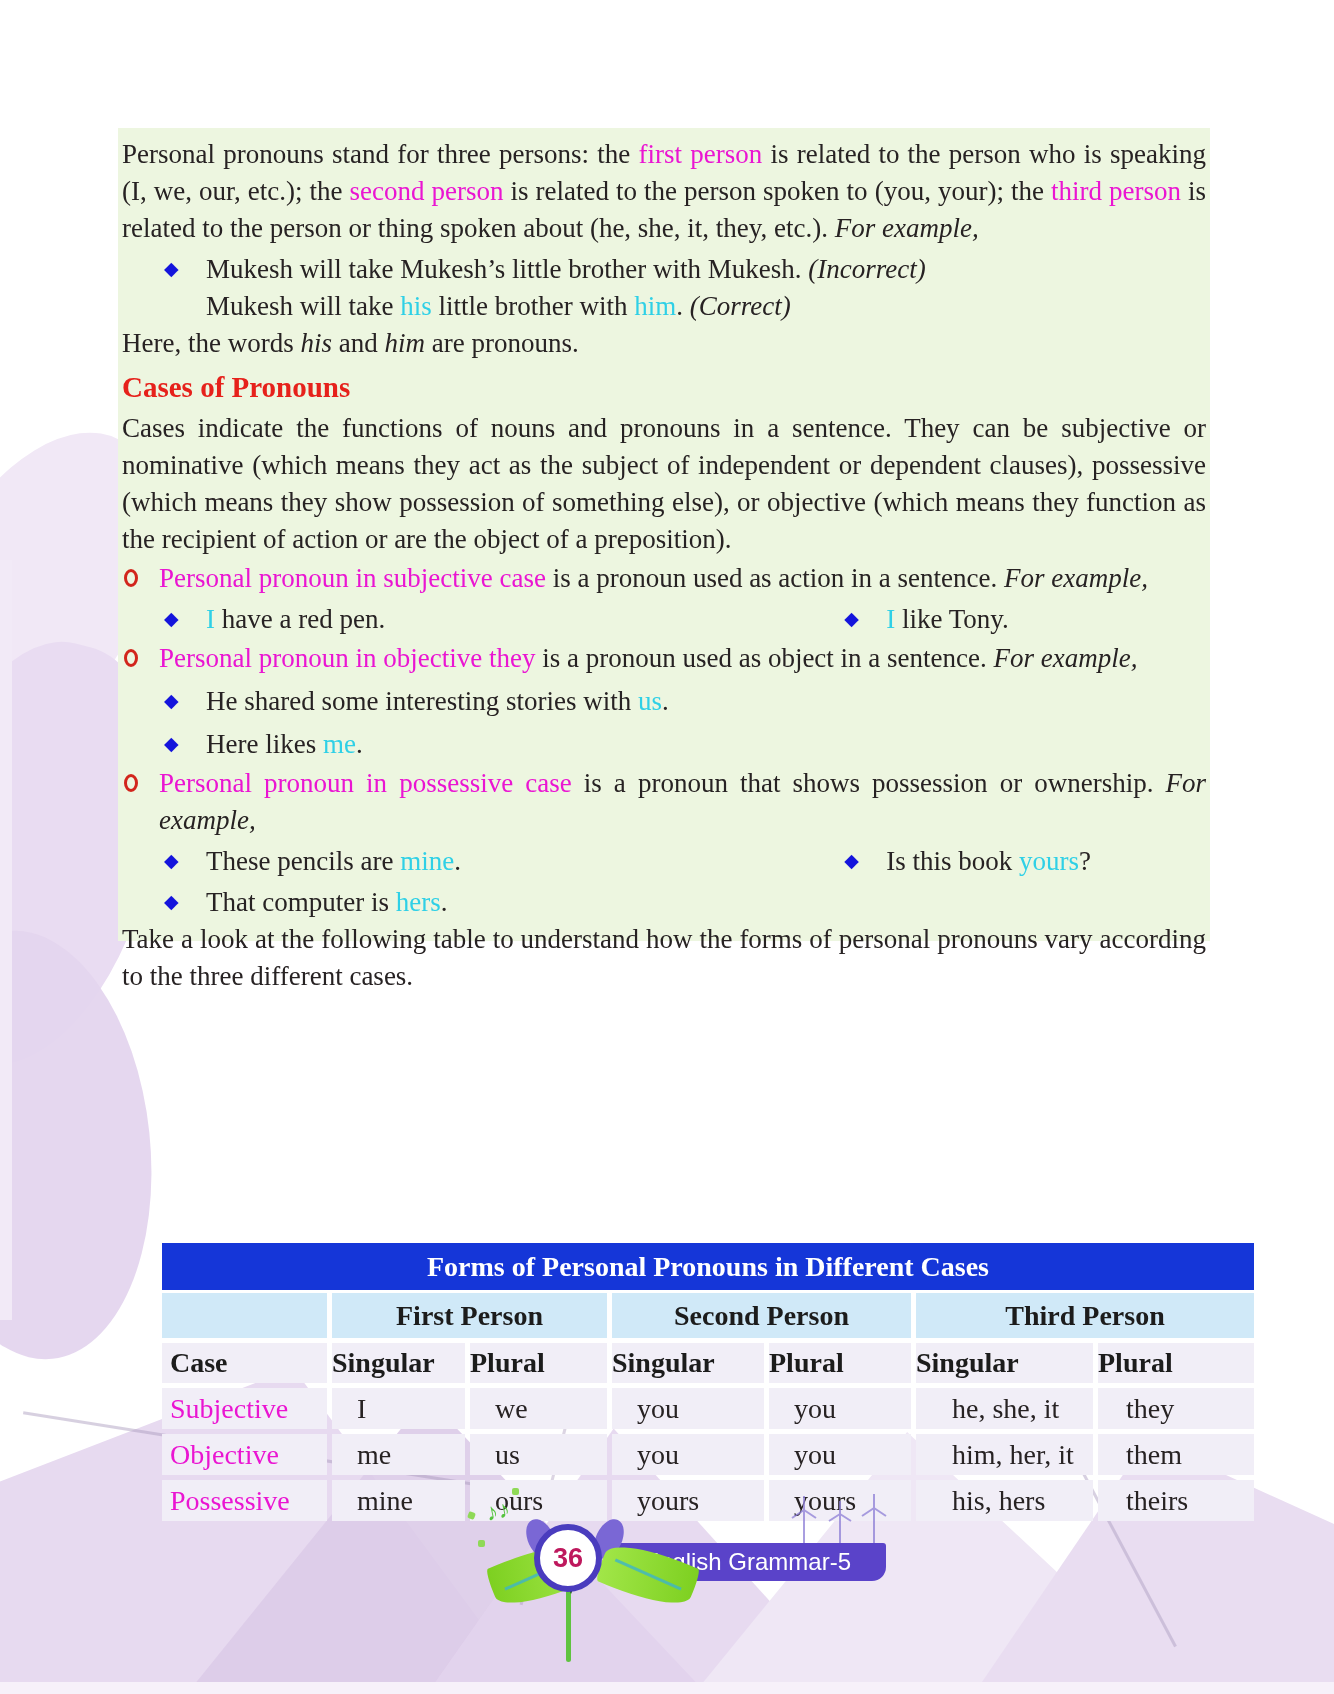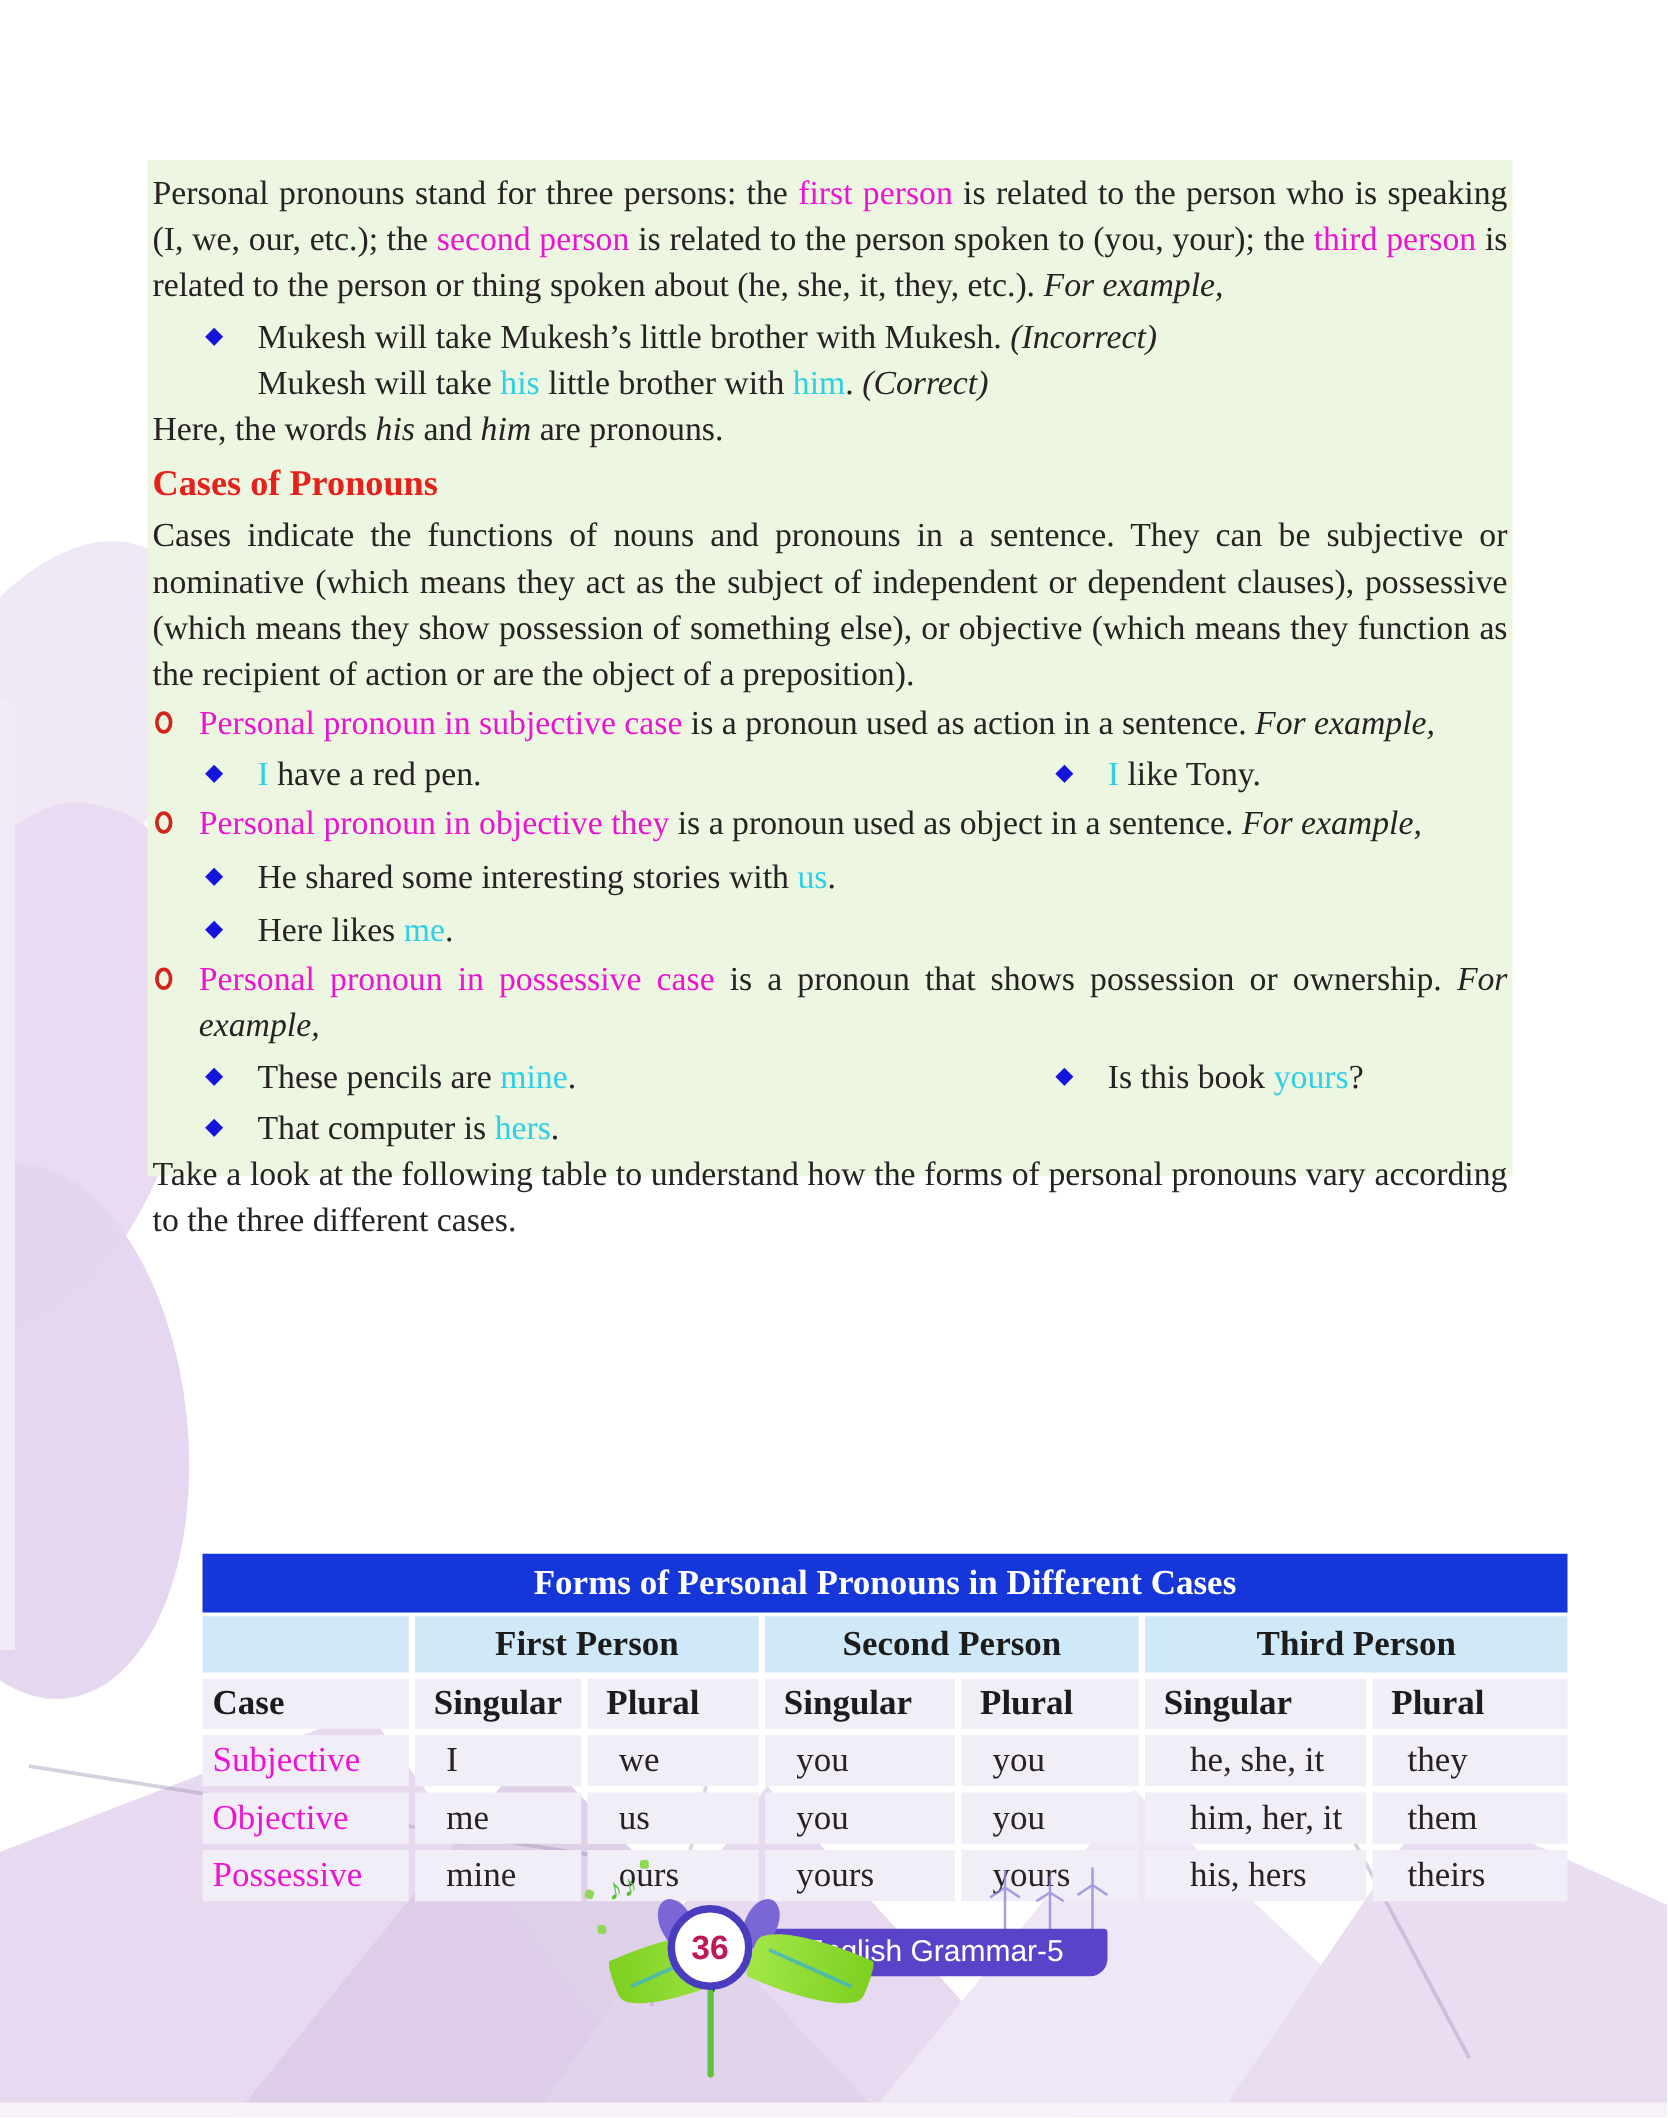--- a/index.html
+++ b/index.html
@@ -41,21 +41,21 @@
   .ex-row{display:flex;}
   .ex-row .d-item:first-child{flex:0 0 55%;}
   .ex-row .d-item:last-child{flex:1 1 auto;}
 
   
   .ptable{position:absolute;z-index:1;left:118px;top:1243px;width:1092px;margin-left:44px;}
   .t-title{height:47px;line-height:47px;background:#1536d8;color:#ffffff;font-weight:bold;font-size:28px;text-align:center;}
   .t-groups{display:grid;grid-template-columns:165px 275px 299px 1fr;gap:5px;margin-top:3px;}
   .t-groups .g-cell{background:#d0e9f8;height:45px;line-height:45px;font-weight:bold;font-size:28px;text-align:center;color:#1c1c1c;}
   .t-cols,.t-row{display:grid;grid-template-columns:165px 133px 137px 152px 142px 177px 1fr;gap:5px;margin-top:5px;}
-  .t-cols .h-cell{background:#f1eef7;height:40px;line-height:40px;font-weight:bold;font-size:28px;padding-left:15px;color:#1c1c1c;}
+  .t-cols .h-cell{background:#f1eef7;height:40px;line-height:40px;font-weight:bold;font-size:28px;color:#1c1c1c;}
   .t-cols .h-cell:first-child{padding-left:8px;}
   .t-row .t-cell{background:#f1eef7;height:41px;line-height:41px;font-size:28px;padding-left:25px;color:#272223;}
   .t-row .case-cell{color:#ea15d2;padding-left:8px;}
   .t-row .t-cell:nth-child(6){padding-left:36px;}
   .t-row .t-cell:nth-child(7){padding-left:28px;}
 
   
   .f-banner{position:absolute;z-index:2;left:608px;top:1543px;width:278px;height:38px;background:#5a43c9;
             border-radius:3px 3px 14px 3px;color:#ffffff;font-family:"Liberation Sans",sans-serif;
             font-size:24px;line-height:38px;text-align:center;}

